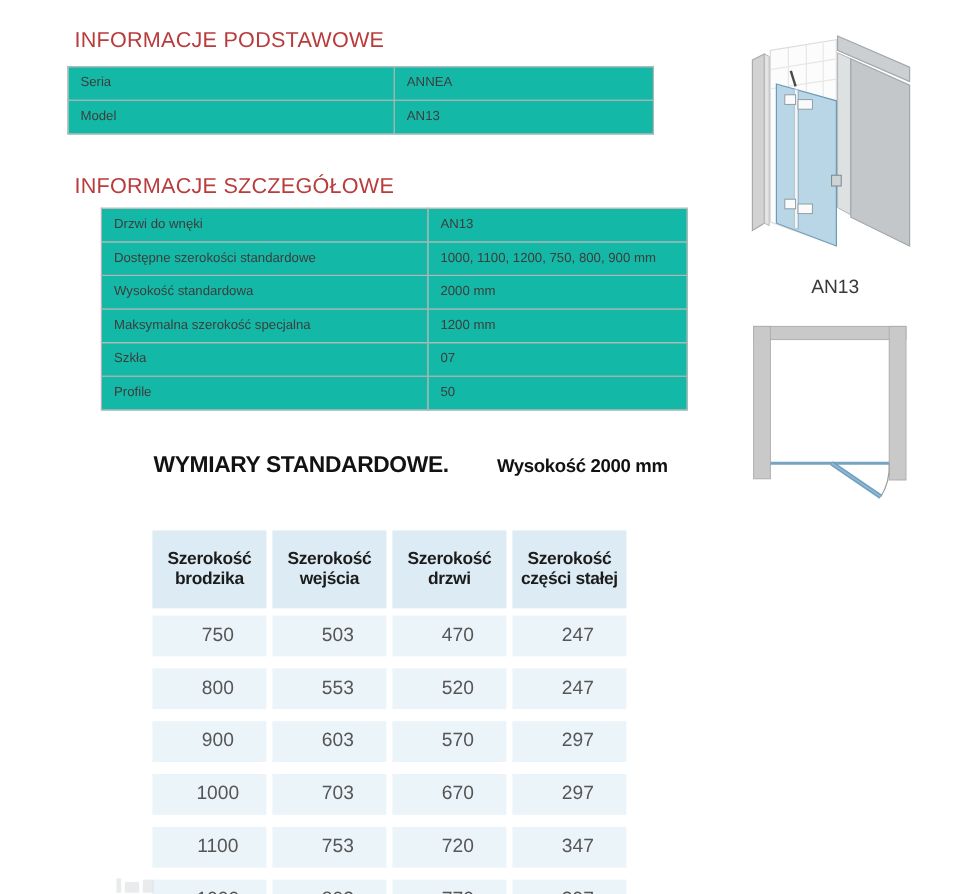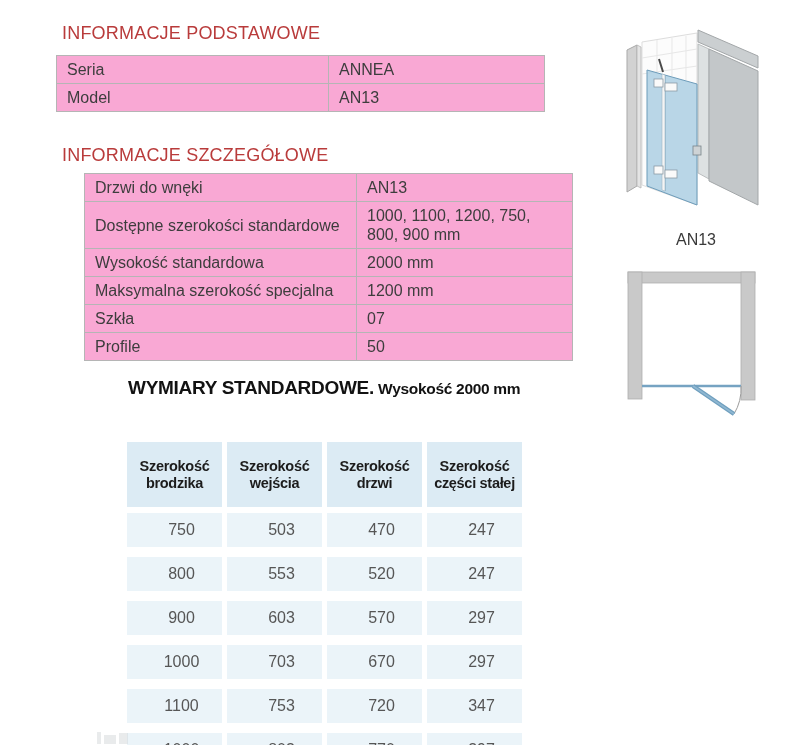--- a/index.html
+++ b/index.html
@@ -19,33 +19,33 @@
 
   
   .spec-table {
     position:absolute; left:56px; width:489px;
     border-collapse:collapse; table-layout:fixed;
     border:1px solid #9c9c9c; background:#f1f1f1;
   }
   .spec-table.basic    { top:55px; }
   .spec-table.detailed { top:173px;margin-left:28px; }
   .spec-table td {
-    border:1px solid #b5b5b5; background:#f9a8d4;
-    font-size:16px; color:#3d3d3d; padding:4px 10px;
+    border:1px solid #b5b5b5; background:#14b8a6;
+    font-size:11px; color:#3d3d3d; padding:4px 10px;
     height:28px; vertical-align:middle; line-height:19px;
   }
   .spec-table td.label { width:272px; }
 
   
   .dim-heading {
     position:absolute; left:128px; top:377px; white-space:nowrap;
     color:#121212; font-weight:700; letter-spacing:-0.3px;
   }
   .dim-heading .t1 { font-size:19px; }
-  .dim-heading .t2 { font-size:15.5px; }
+  .dim-heading .t2 { font-size:15.5px;margin-left:36px; }
 
   
   .dim-table { position:absolute; left:127px; top:406px; width:395px; }
   .dim-head, .dim-row {
     display:grid; grid-template-columns:repeat(4,95px); column-gap:5px;
   }
   .dim-hcell {
     height:65px; background:#dcebf4; color:#1c1c1c;
     font-weight:700; font-size:14.5px; line-height:16.5px; letter-spacing:-0.3px;
     display:flex; align-items:center; justify-content:center; text-align:center;

